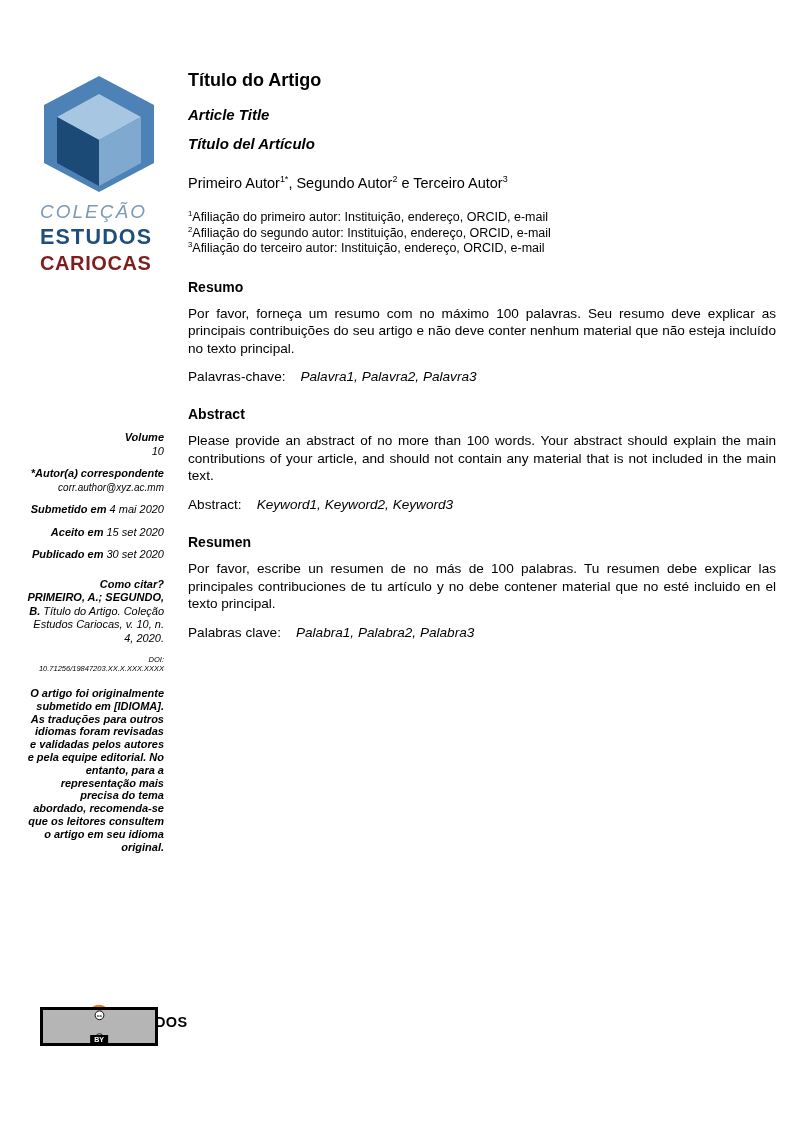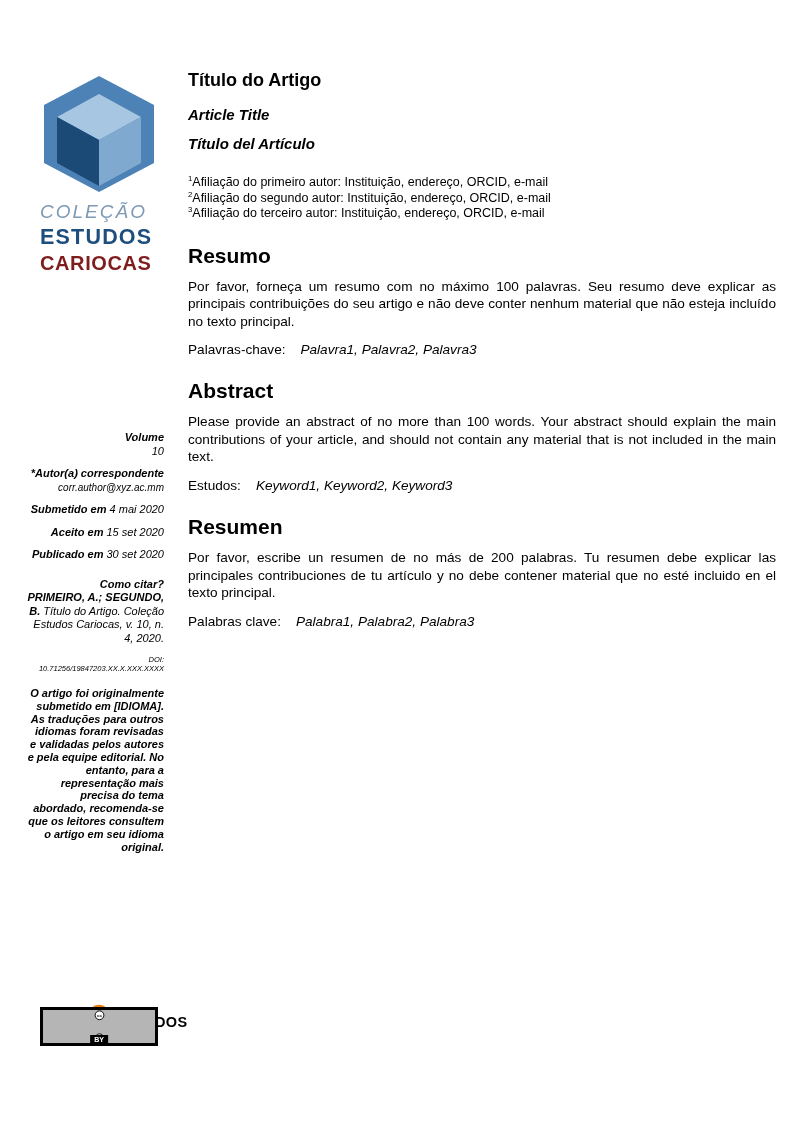--- a/index.html
+++ b/index.html
@@ -43,21 +43,21 @@
 
   
   .main { position:absolute; left:188px; top:70px; width:588px; }
   .title { font-size:18px; font-weight:700; margin:0 0 15px 0; }
   .subtitle { font-size:15px; font-weight:700; font-style:italic; margin:0 0 12px 0; }
   .subtitle.last { margin-bottom:23px; }
   .authors { font-size:14.5px; margin:0 0 19px 0; }
   sup { vertical-align:super; font-size:0.62em; line-height:0; }
   .affils { font-size:12.5px; line-height:15.5px; margin:0 0 6px 0; }
   .affil-row { margin:0; }
-  .sec-heading { font-size:21px; font-weight:700; margin:22px 0 10px 0; }
+  .sec-heading { font-size:14px; font-weight:700; margin:22px 0 10px 0; }
   .sec-body { font-size:13.6px; line-height:17.6px; text-align:justify; margin:0; }
   .kw { font-size:13.6px; margin:12px 0 0 0; }
   .kw-values { margin-left:15px;font-style:italic; }
 </style>
 </head>
 <body>
 
 <div class="page">
 
   <div class="logo">
@@ -127,39 +127,42 @@
       <path d="M6.6,17.6 C6.6,13.8 9.2,12.1 12,12.1 C14.8,12.1 17.4,13.8 17.4,17.6 Z" fill="#000000"></path>
     </svg>
     <span class="cc-by-tab">BY</span>
   </div>
 
   <div class="main">
     <h1 class="title">Título do Artigo</h1>
     <div class="subtitle">Article Title</div>
     <div class="subtitle last">Título del Artículo</div>
 
+    <div class="authors">
+      <span>Primeiro Autor</span><sup>1*</sup><span>, Segundo Autor</span><sup>2</sup><span> e Terceiro Autor</span><sup>3</sup>
+    </div>
 
     <div class="affils">
       <div class="affil-row"><sup>1</sup><span>Afiliação do primeiro autor: Instituição, endereço, ORCID, e-mail</span></div>
       <div class="affil-row"><sup>2</sup><span>Afiliação do segundo autor: Instituição, endereço, ORCID, e-mail</span></div>
       <div class="affil-row"><sup>3</sup><span>Afiliação do terceiro autor: Instituição, endereço, ORCID, e-mail</span></div>
     </div>
 
     <h2 class="sec-heading">Resumo</h2>
     <p class="sec-body">Por favor, forneça um resumo com no máximo 100 palavras. Seu resumo deve explicar as principais contribuições do seu artigo e não deve conter nenhum material que não esteja incluído no texto principal.</p>
     <div class="kw">
       <span>Palavras-chave:</span><span class="kw-values">Palavra1, Palavra2, Palavra3</span>
     </div>
 
     <h2 class="sec-heading">Abstract</h2>
     <p class="sec-body">Please provide an abstract of no more than 100 words. Your abstract should explain the main contributions of your article, and should not contain any material that is not included in the main text.</p>
     <div class="kw">
-      <span>Estudos:</span><span class="kw-values">Keyword1, Keyword2, Keyword3</span>
+      <span>Abstract:</span><span class="kw-values">Keyword1, Keyword2, Keyword3</span>
     </div>
 
     <h2 class="sec-heading">Resumen</h2>
-    <p class="sec-body">Por favor, escribe un resumen de no más de 200 palabras. Tu resumen debe explicar las principales contribuciones de tu artículo y no debe contener material que no esté incluido en el texto principal.</p>
+    <p class="sec-body">Por favor, escribe un resumen de no más de 100 palabras. Tu resumen debe explicar las principales contribuciones de tu artículo y no debe contener material que no esté incluido en el texto principal.</p>
     <div class="kw">
       <span>Palabras clave:</span><span class="kw-values">Palabra1, Palabra2, Palabra3</span>
     </div>
   </div>
 
 </div>
 
 </body></html>

